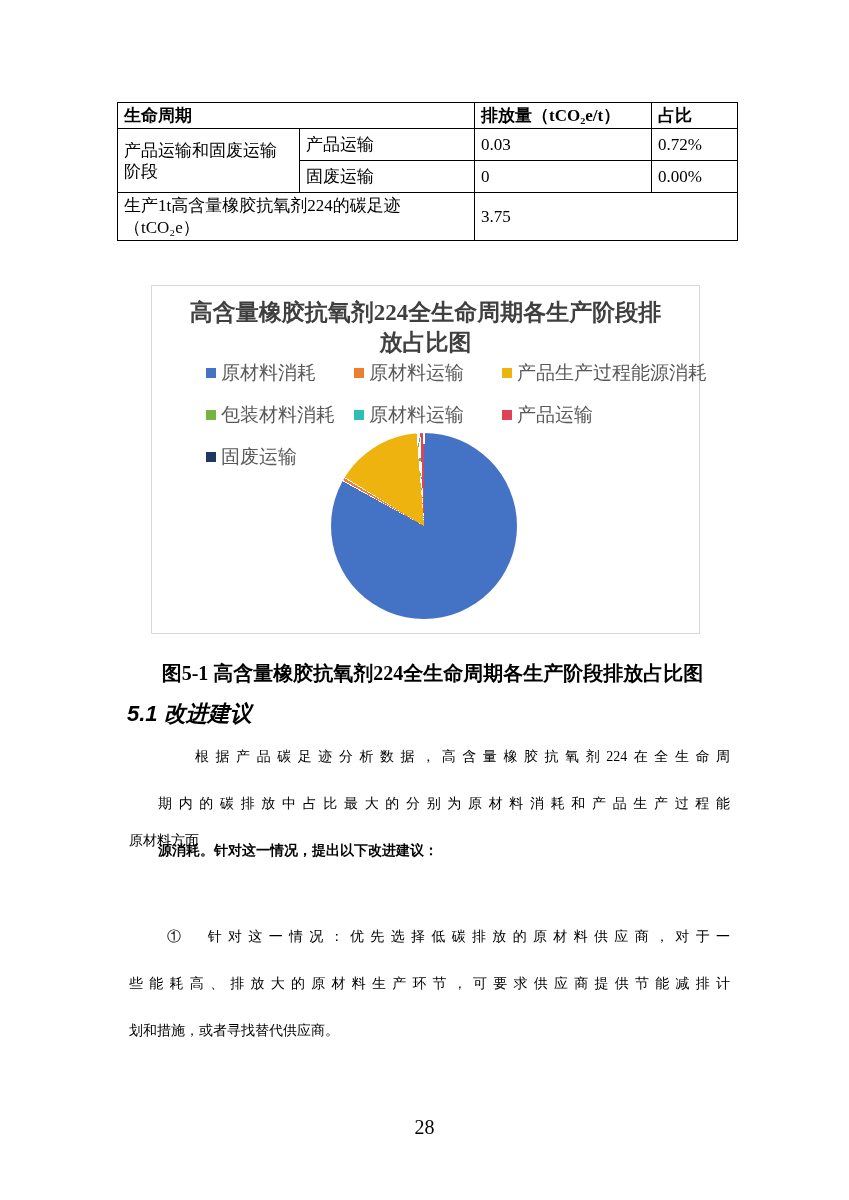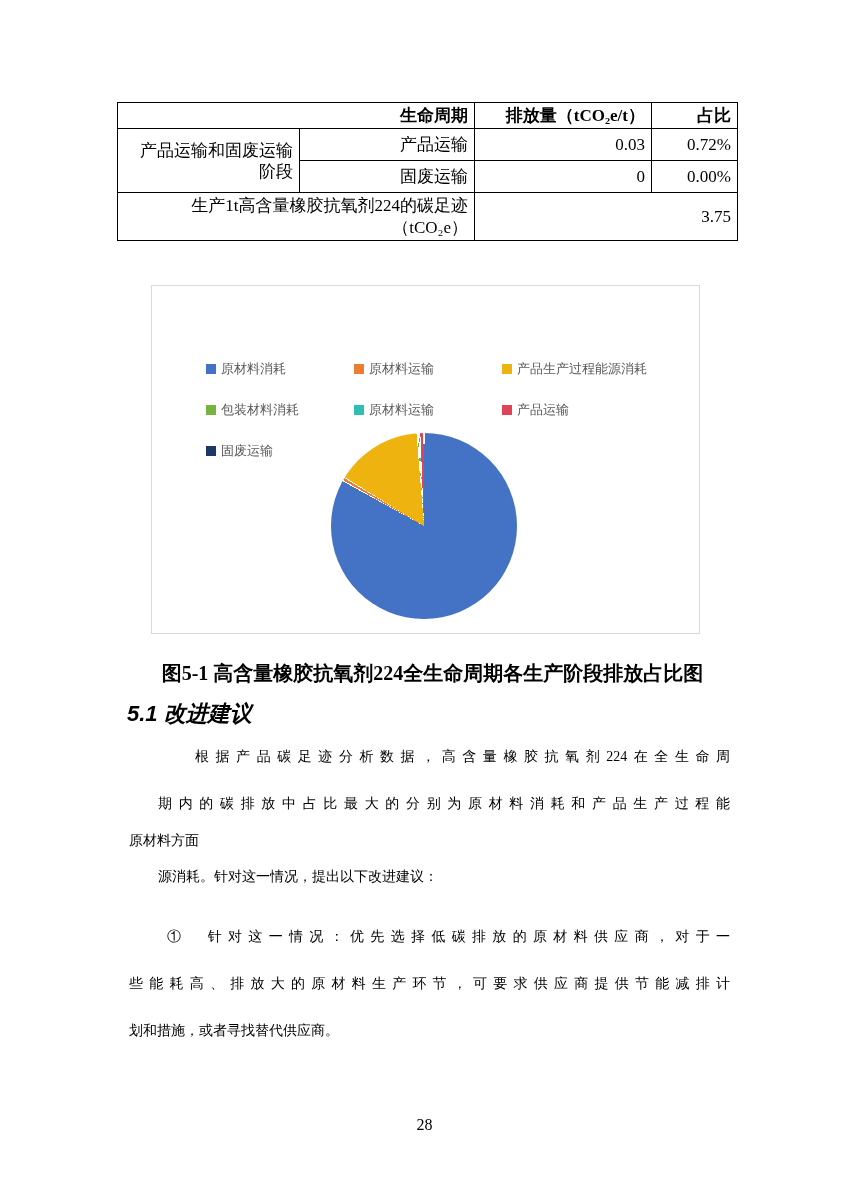--- a/index.html
+++ b/index.html
@@ -8,42 +8,42 @@
     font-family:"Liberation Serif","DejaVu Serif",serif; color:#000;
     overflow:hidden;
   }
 
   
   .etable {
     position:absolute; left:117px; top:102px; width:620px;
     border-collapse:collapse; table-layout:fixed;
   }
   .etable th, .etable td {
-    border:1.5px solid #000; text-align:right; vertical-align:middle;
+    border:1.5px solid #000; text-align:left; vertical-align:middle;
     font-size:17px; line-height:1.25; padding:2px 6px; font-weight:normal;
   }
   .etable th { font-weight:bold; }
   .etable .h-row  { height:25px; }
   .etable .d-row  { height:32px; }
   .etable .f-row  { height:46px; }
 
   
   .chart-box {
     position:absolute; left:151px; top:285px; width:549px; height:349px;
     border:1px solid #d9d9d9; background:#fff; box-sizing:border-box;
   }
   .chart-title {
     width:482px; margin:12px auto 0; text-align:center;
     font-weight:bold; font-size:23px; line-height:1.3; color:#3f3f3f;
     word-break:break-all;
   }
   .chart-legend {
     position:absolute; left:54px; top:74px;
-    display:grid; grid-template-columns:148px 148px auto; row-gap:23px;
-    font-size:13px; color:#595959;
+    display:grid; grid-template-columns:148px 148px auto; row-gap:16px;
+    font-size:19px; color:#595959;
   }
   .legend-item { display:flex; align-items:center; gap:5px; white-space:nowrap; }
   .legend-swatch { width:10px; height:10px; flex:none; }
   .pie {
     position:absolute; left:179px; top:147px; width:186px; height:186px;
     border-radius:50%;
   }
 
   
   .fig-caption {
@@ -55,29 +55,29 @@
     font-family:"Liberation Sans","DejaVu Sans",sans-serif;
     font-weight:bold; font-size:22px;font-style:italic;
   }
   .bline { position:absolute; font-size:14px; white-space:nowrap; }
   .bjust {
     white-space:normal; text-align:justify;
     text-align-last:justify; -moz-text-align-last:justify;
   }
   .p1l1 { left:195px; top:748px; width:535px; }
   .p1l2 { left:158px; top:795px; width:572px; }
-  .p1l3 { left:158px; top:868px; }
+  .p1l3 { left:158px; top:842px;font-weight:bold; }
   .subhead { left:129px; top:832px; }
   .p2l1 { left:167px; top:928px; width:563px; }
   .p2l2 { left:129px; top:975px; width:601px; }
   .p2l3 { left:129px; top:1022px; }
 
   .page-number {
     position:absolute; left:0; top:1116px; width:849px; text-align:center;
-    font-size:16px;
+    font-size:20px;
   }
 </style>
 </head>
 <body>
 
 <table class="etable">
   <colgroup>
     <col style="width:182px">
       <col style="width:175px">
     <col style="width:177px">
@@ -101,20 +101,21 @@
     <td>0.00%</td>
   </tr>
   <tr class="f-row">
     <td colspan="2">生产1t高含量橡胶抗氧剂224的碳足迹（tCO₂e）</td>
     <td colspan="2">3.75</td>
   </tr>
 </tbody>
   </table>
 
 <div class="chart-box">
+  <div class="chart-title">高含量橡胶抗氧剂224全生命周期各生产阶段排放占比图</div>
   <div class="chart-legend">
       <div class="legend-item">
         <span class="legend-swatch" style="background: rgb(68, 114, 196);"></span>
         <span>原材料消耗</span>
       </div>
       <div class="legend-item">
         <span class="legend-swatch" style="background: rgb(237, 125, 49);"></span>
         <span>原材料运输</span>
       </div>
       <div class="legend-item">

